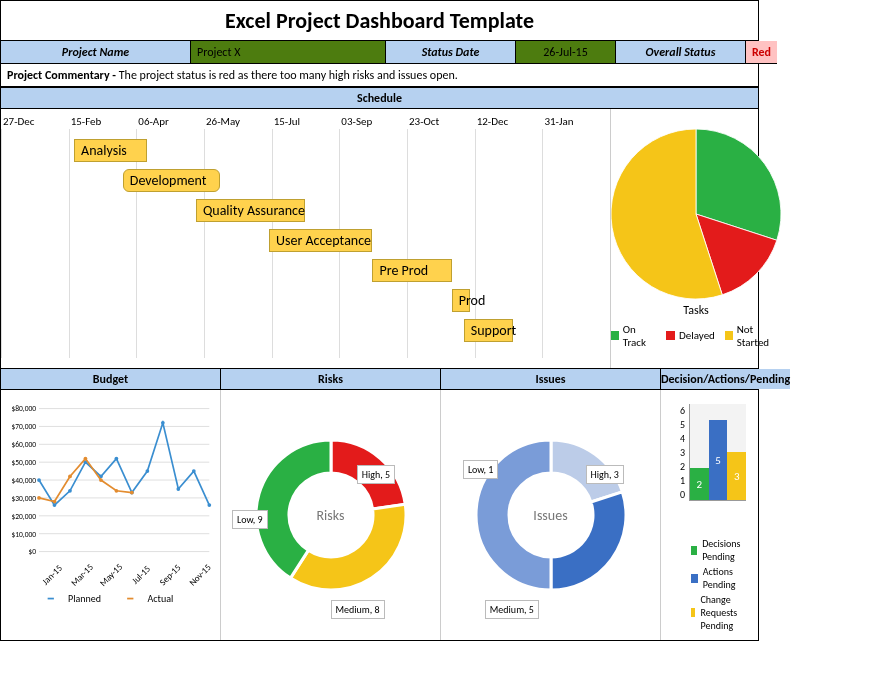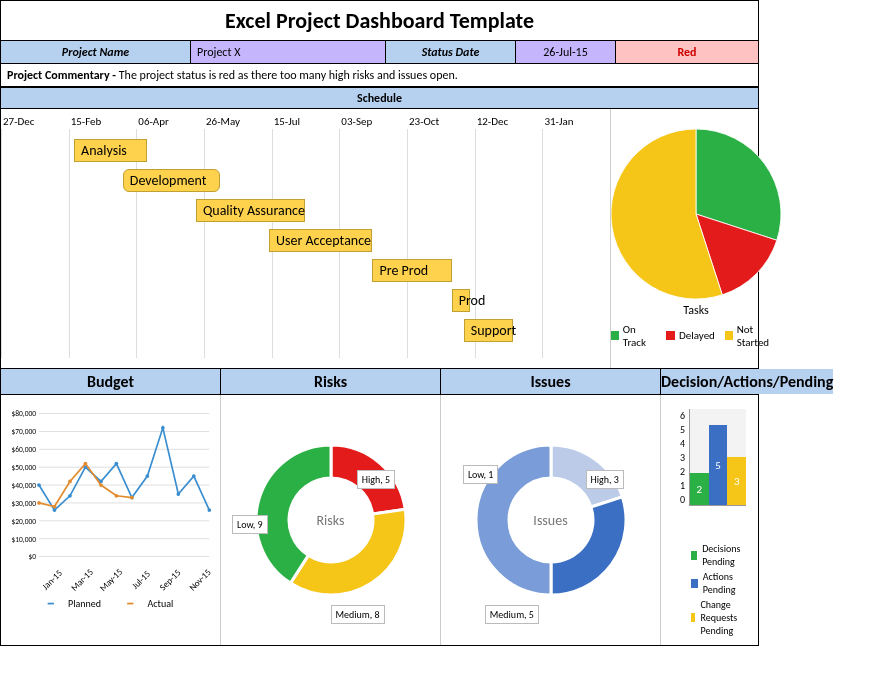--- a/index.html
+++ b/index.html
@@ -3,42 +3,42 @@
 <meta charset="utf-8">
 <style>
   * { box-sizing: border-box; margin: 0; padding: 0; }
   body { font-family: Calibri, Arial, sans-serif; font-size: 12px; background: #fff; }
   .dashboard { width: 759px; border: 1px solid #000; }
   .title { font-size: 22px; font-weight: bold; text-align: center; padding: 6px 0; border-bottom: 1px solid #000; }
   .header-row { display: flex; }
   .header-row > div { border-right: 1px solid #000; border-bottom: 1px solid #000; padding: 4px 6px; display: flex; align-items: center; }
   .header-row > div:last-child { border-right: none; }
   .hdr-label { background: #b6d1f0; font-weight: bold; justify-content: center; font-style: italic; }
-  .hdr-val { background: #c4b5fd; }
+  .hdr-val { background: #4d7c0f; }
   .status-val { background: #ffc2c2; color: #cc0000; font-weight: bold; justify-content: center; }
   .commentary { padding: 4px 6px; border-bottom: 1px solid #000; }
   .commentary b { font-weight: bold; }
   .sched-hdr, .sub-hdr { background: #b6d1f0; font-weight: bold; text-align: center; padding: 3px 0; border-top: 1px solid #000; border-bottom: 1px solid #000; }
   .sched-body { display: flex; height: 260px; border-bottom: 1px solid #000; }
   .gantt-area { flex: 0 0 610px; position: relative; border-right: 1px solid #ccc; }
   .gantt-axis { position: absolute; top: 6px; left: 0; right: 0; display: flex; }
   .gantt-axis span { flex: 1; font-size: 11px; text-align: left; padding-left: 2px; }
   .gantt-grid { position: absolute; top: 20px; bottom: 10px; left: 0; right: 0; display: flex; }
   .gantt-grid div { flex: 1; border-left: 1px solid #ddd; }
   .gantt-bars { position: absolute; top: 30px; left: 0; right: 0; }
   .gantt-row { height: 30px; position: relative; }
   .gantt-bar { position: absolute; background: #ffd24d; border: 1px solid #bfa030; font-size: 14px; padding: 2px 6px; white-space: nowrap; }
   .pie-area { flex: 1; display: flex; flex-direction: column; align-items: center; justify-content: center; }
   .pie-wrap { position: relative; width: 170px; height: 170px; }
   .pie-title { font-size: 12px; margin-top: 4px; }
   .pie-legend { display: flex; gap: 10px; font-size: 11px; margin-top: 6px; }
   .pie-legend span { display: flex; align-items: center; gap: 4px; }
   .lg-sq { width: 9px; height: 9px; display: inline-block; }
   .bottom-hdr { display: flex; border-bottom: 1px solid #000; }
-  .bottom-hdr > div { background: #b6d1f0; font-weight: bold; text-align: center; padding: 3px 0; border-right: 1px solid #000; font-size:16px;}
+  .bottom-hdr > div { background: #b6d1f0; font-weight: bold; text-align: center; padding: 3px 0; border-right: 1px solid #000; font-size:12px;}
   .bottom-hdr > div:last-child { border-right: none; }
   .bottom-body { display: flex; height: 250px; }
   .panel { border-right: 1px solid #ccc; position: relative; }
   .panel:last-child { border-right: none; }
   .budget { flex: 0 0 220px; padding: 6px; }
   .risks, .issues { flex: 0 0 220px; display: flex; align-items: center; justify-content: center; position: relative; }
   .dap { flex: 1; padding: 6px; display: flex; flex-direction: column; }
   .line-chart { width: 100%; height: 170px; }
   .line-xaxis { display: flex; font-size: 9px; transform: rotate(0); padding-left: 30px; }
   .line-xaxis span { flex: 1; text-align: center; transform: rotate(-45deg); transform-origin: center; }
@@ -60,20 +60,21 @@
 
 <div class="dashboard">
 
   <div class="title">Excel Project Dashboard Template</div>
 
   <div class="header-row">
     <div class="hdr-label" style="flex:0 0 190px">Project Name</div>
     <div class="hdr-val" style="flex:0 0 195px">Project X</div>
     <div class="hdr-label" style="flex:0 0 130px">Status Date</div>
     <div class="hdr-val" style="flex:0 0 100px;justify-content:center">26-Jul-15</div>
+    <div class="hdr-label" style="flex:0 0 130px">Overall Status</div>
     <div class="status-val" style="flex:1">Red</div>
   </div>
 
   <div class="commentary">
     <b>Project Commentary - </b><span>The project status is red as there too many high risks and issues open.</span>
   </div>
 
   <div class="sched-hdr">Schedule</div>
 
   <div class="sched-body">

